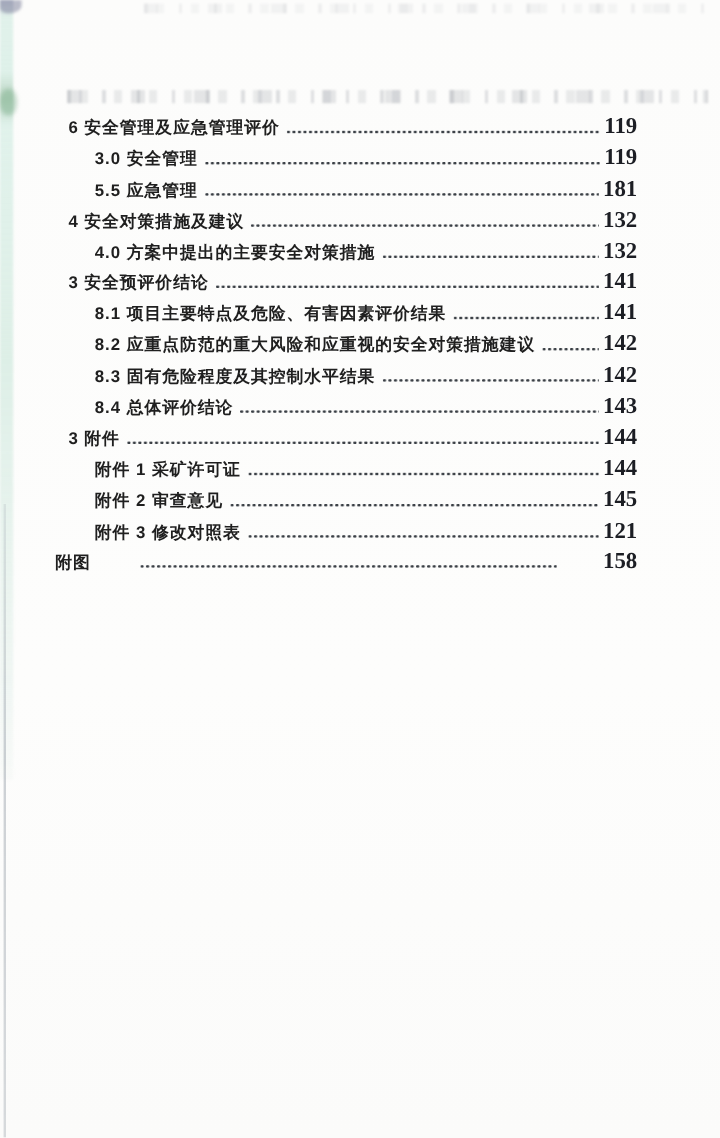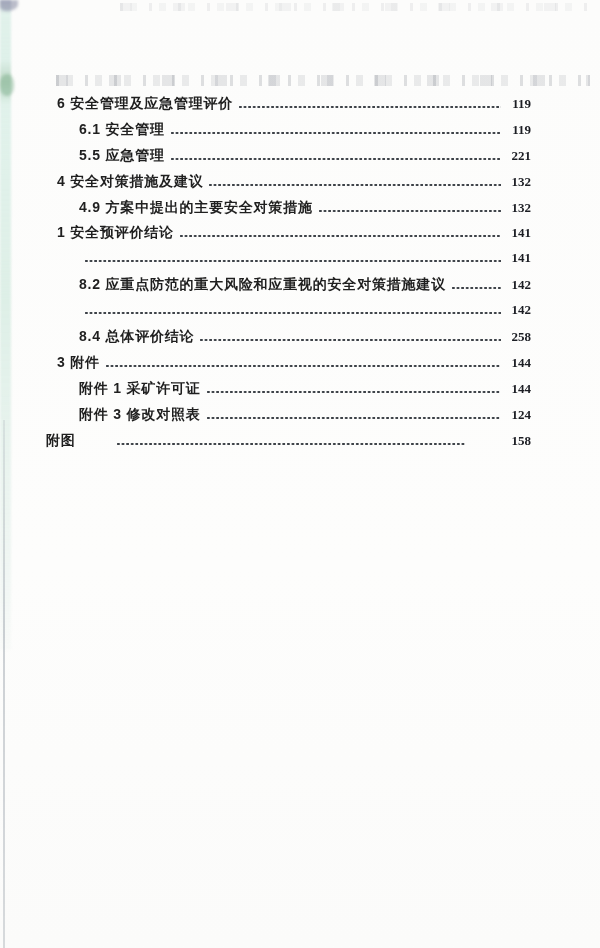--- a/index.html
+++ b/index.html
@@ -90,21 +90,21 @@
     align-self: baseline;
     height: 2px;
     margin: 0 4px -1px 6px;
     background-image: radial-gradient(circle at 1.4px 1px, #3a3f45 1px, rgba(0,0,0,0) 1.6px);
     background-size: 4.6px 2px;
     background-repeat: repeat-x;
     background-position: left bottom;
   }
   .pg {
     font-family: "Liberation Serif", "DejaVu Serif", serif;
-    font-size: 13px;
+    font-size: 19px;
     font-weight: bold;
     white-space: nowrap;
     min-width: 26px;
     text-align: right;
     color: #1c1e24;
   }
 </style>
 </head>
 <body>
 
@@ -119,89 +119,96 @@
 
   <div class="toc">
 
       <div class="row level-chapter">
         <span class="lbl">6 安全管理及应急管理评价</span>
         <span class="dots"></span>
         <span class="pg">119</span>
       </div>
 
       <div class="row level-section">
-        <span class="lbl">6.1 安全管理</span>
+        <span class="lbl">3.0 安全管理</span>
         <span class="dots"></span>
         <span class="pg">119</span>
       </div>
 
       <div class="row level-section">
         <span class="lbl">5.5 应急管理</span>
         <span class="dots"></span>
-        <span class="pg">221</span>
+        <span class="pg">181</span>
       </div>
 
       <div class="row level-chapter">
         <span class="lbl">4 安全对策措施及建议</span>
         <span class="dots"></span>
         <span class="pg">132</span>
       </div>
 
       <div class="row level-section">
-        <span class="lbl">4.9 方案中提出的主要安全对策措施</span>
+        <span class="lbl">4.0 方案中提出的主要安全对策措施</span>
         <span class="dots"></span>
         <span class="pg">132</span>
       </div>
 
 
       <div class="row level-chapter">
-        <span class="lbl">1 安全预评价结论</span>
+        <span class="lbl">3 安全预评价结论</span>
         <span class="dots"></span>
         <span class="pg">141</span>
       </div>
 
       <div class="row level-section">
+        <span class="lbl">8.1 项目主要特点及危险、有害因素评价结果</span>
         <span class="dots"></span>
         <span class="pg">141</span>
       </div>
 
       <div class="row level-section">
         <span class="lbl">8.2 应重点防范的重大风险和应重视的安全对策措施建议</span>
         <span class="dots"></span>
         <span class="pg">142</span>
       </div>
 
       <div class="row level-section">
+        <span class="lbl">8.3 固有危险程度及其控制水平结果</span>
         <span class="dots"></span>
         <span class="pg">142</span>
       </div>
 
       <div class="row level-section">
         <span class="lbl">8.4 总体评价结论</span>
         <span class="dots"></span>
-        <span class="pg">258</span>
+        <span class="pg">143</span>
       </div>
 
       <div class="row level-chapter">
         <span class="lbl">3 附件</span>
         <span class="dots"></span>
         <span class="pg">144</span>
       </div>
 
       <div class="row level-section">
         <span class="lbl">附件 1 采矿许可证</span>
         <span class="dots"></span>
         <span class="pg">144</span>
       </div>
 
+      <div class="row level-section">
+        <span class="lbl">附件 2 审查意见</span>
+        <span class="dots"></span>
+        <span class="pg">145</span>
+      </div>
 
       <div class="row level-section">
         <span class="lbl">附件 3 修改对照表</span>
         <span class="dots"></span>
-        <span class="pg">124</span>
+        <span class="pg">121</span>
       </div>
 
       <div class="row level-root">
         <span class="lbl">附图</span>
         <span class="dots"></span>
         <span class="pg">158</span>
       </div>
     </div>
 
 </div>

